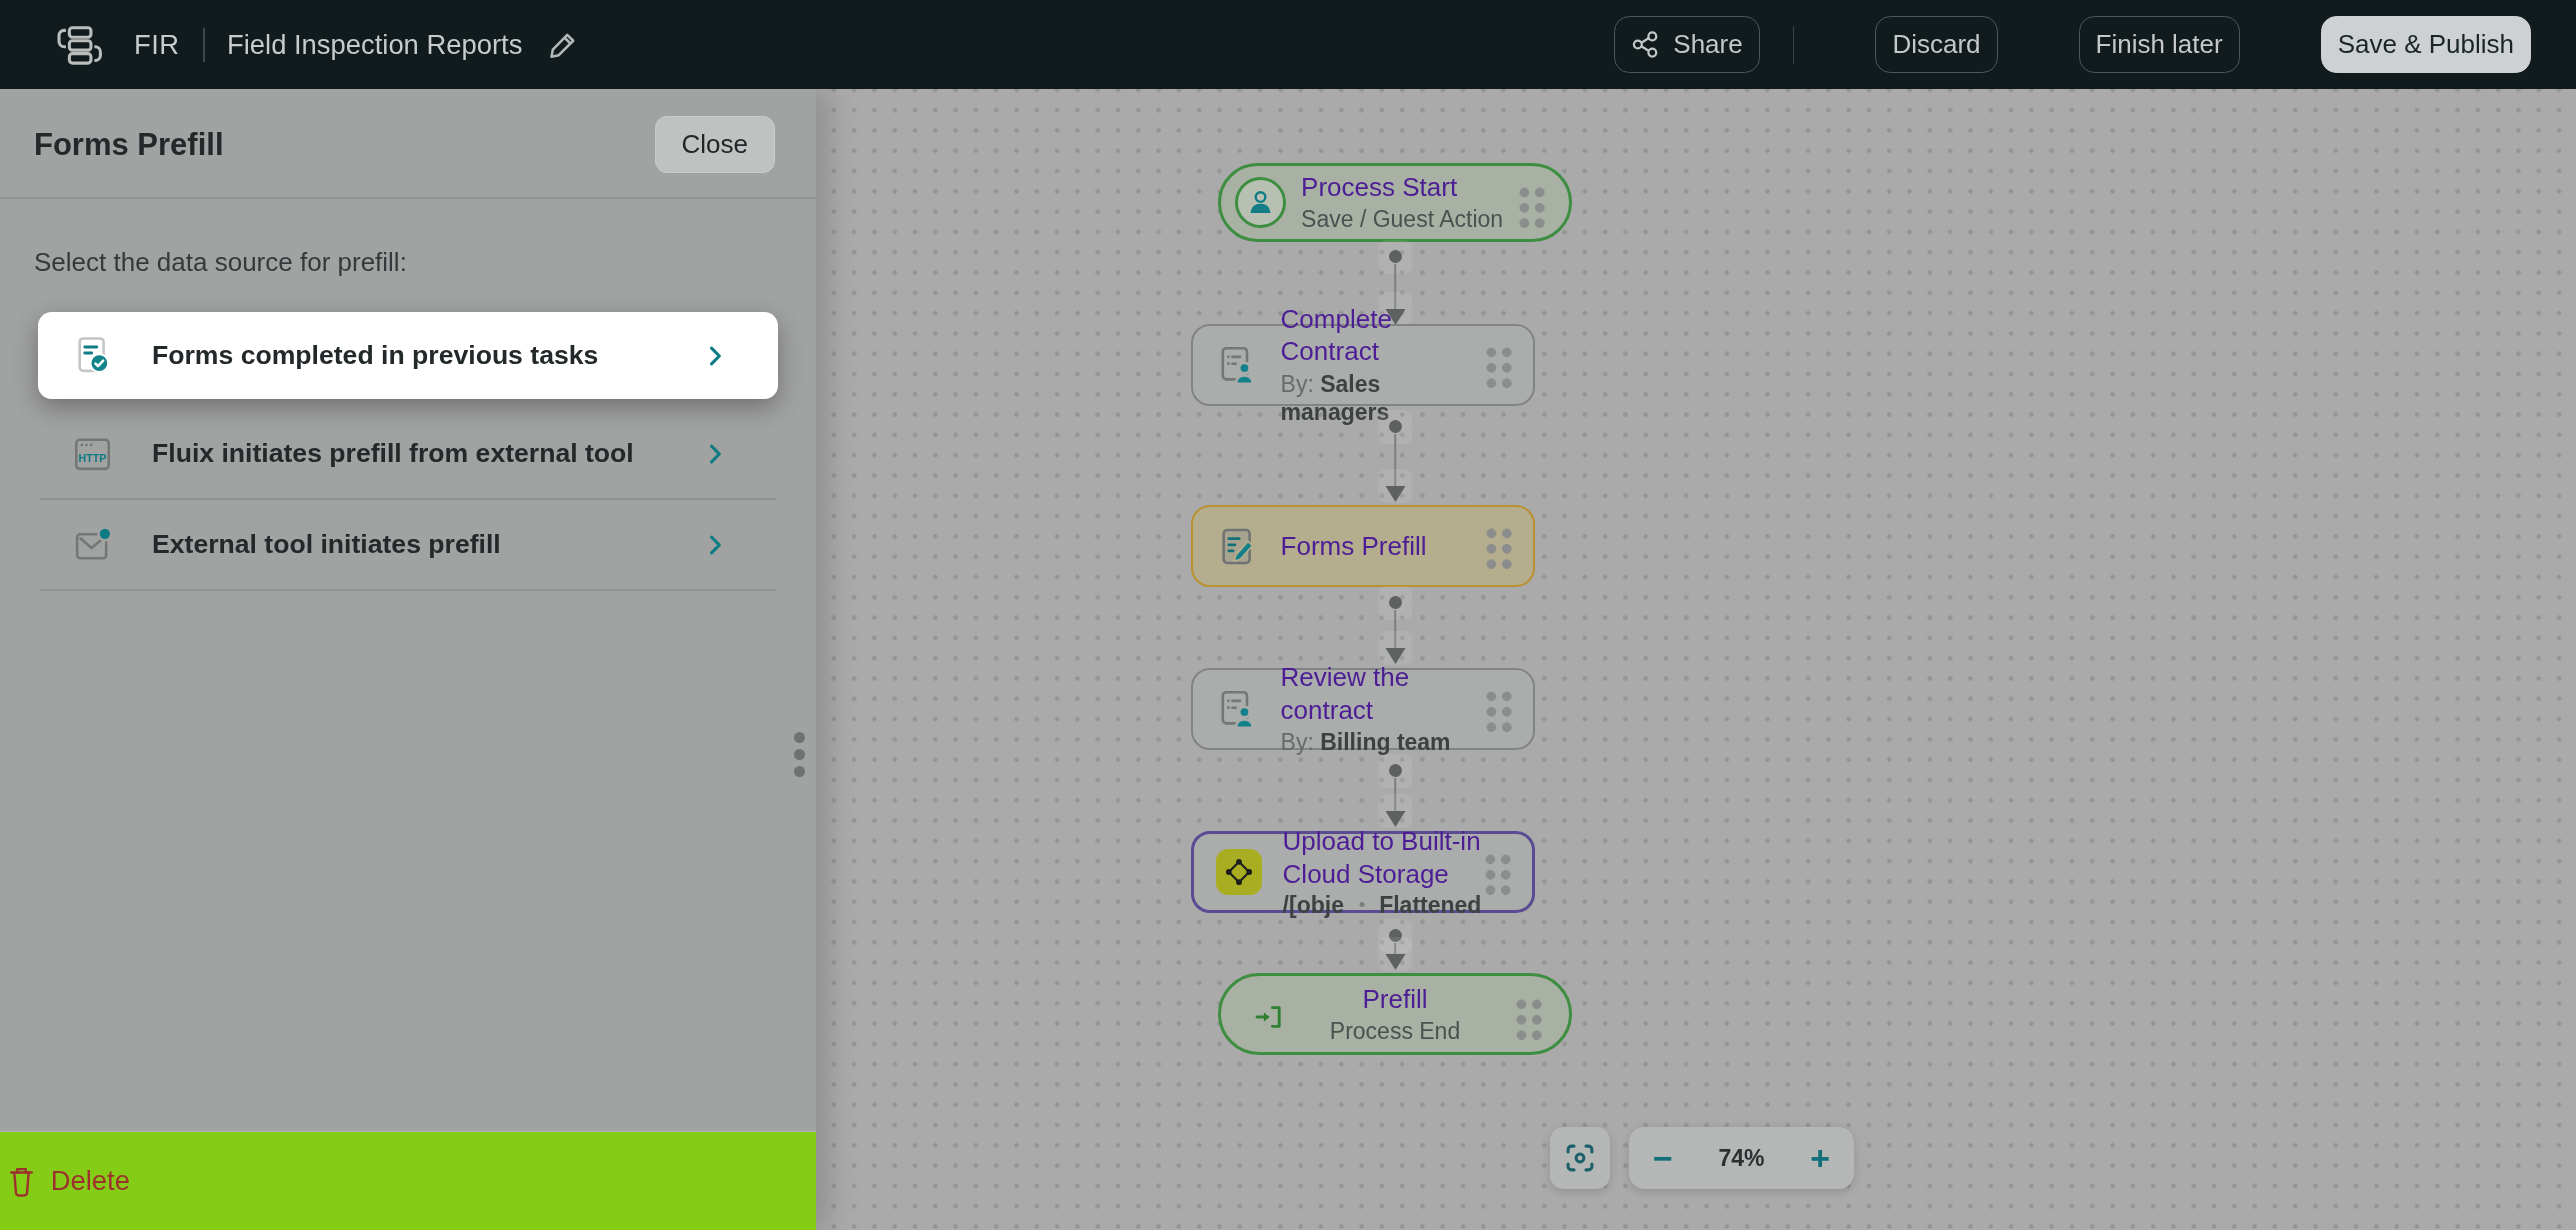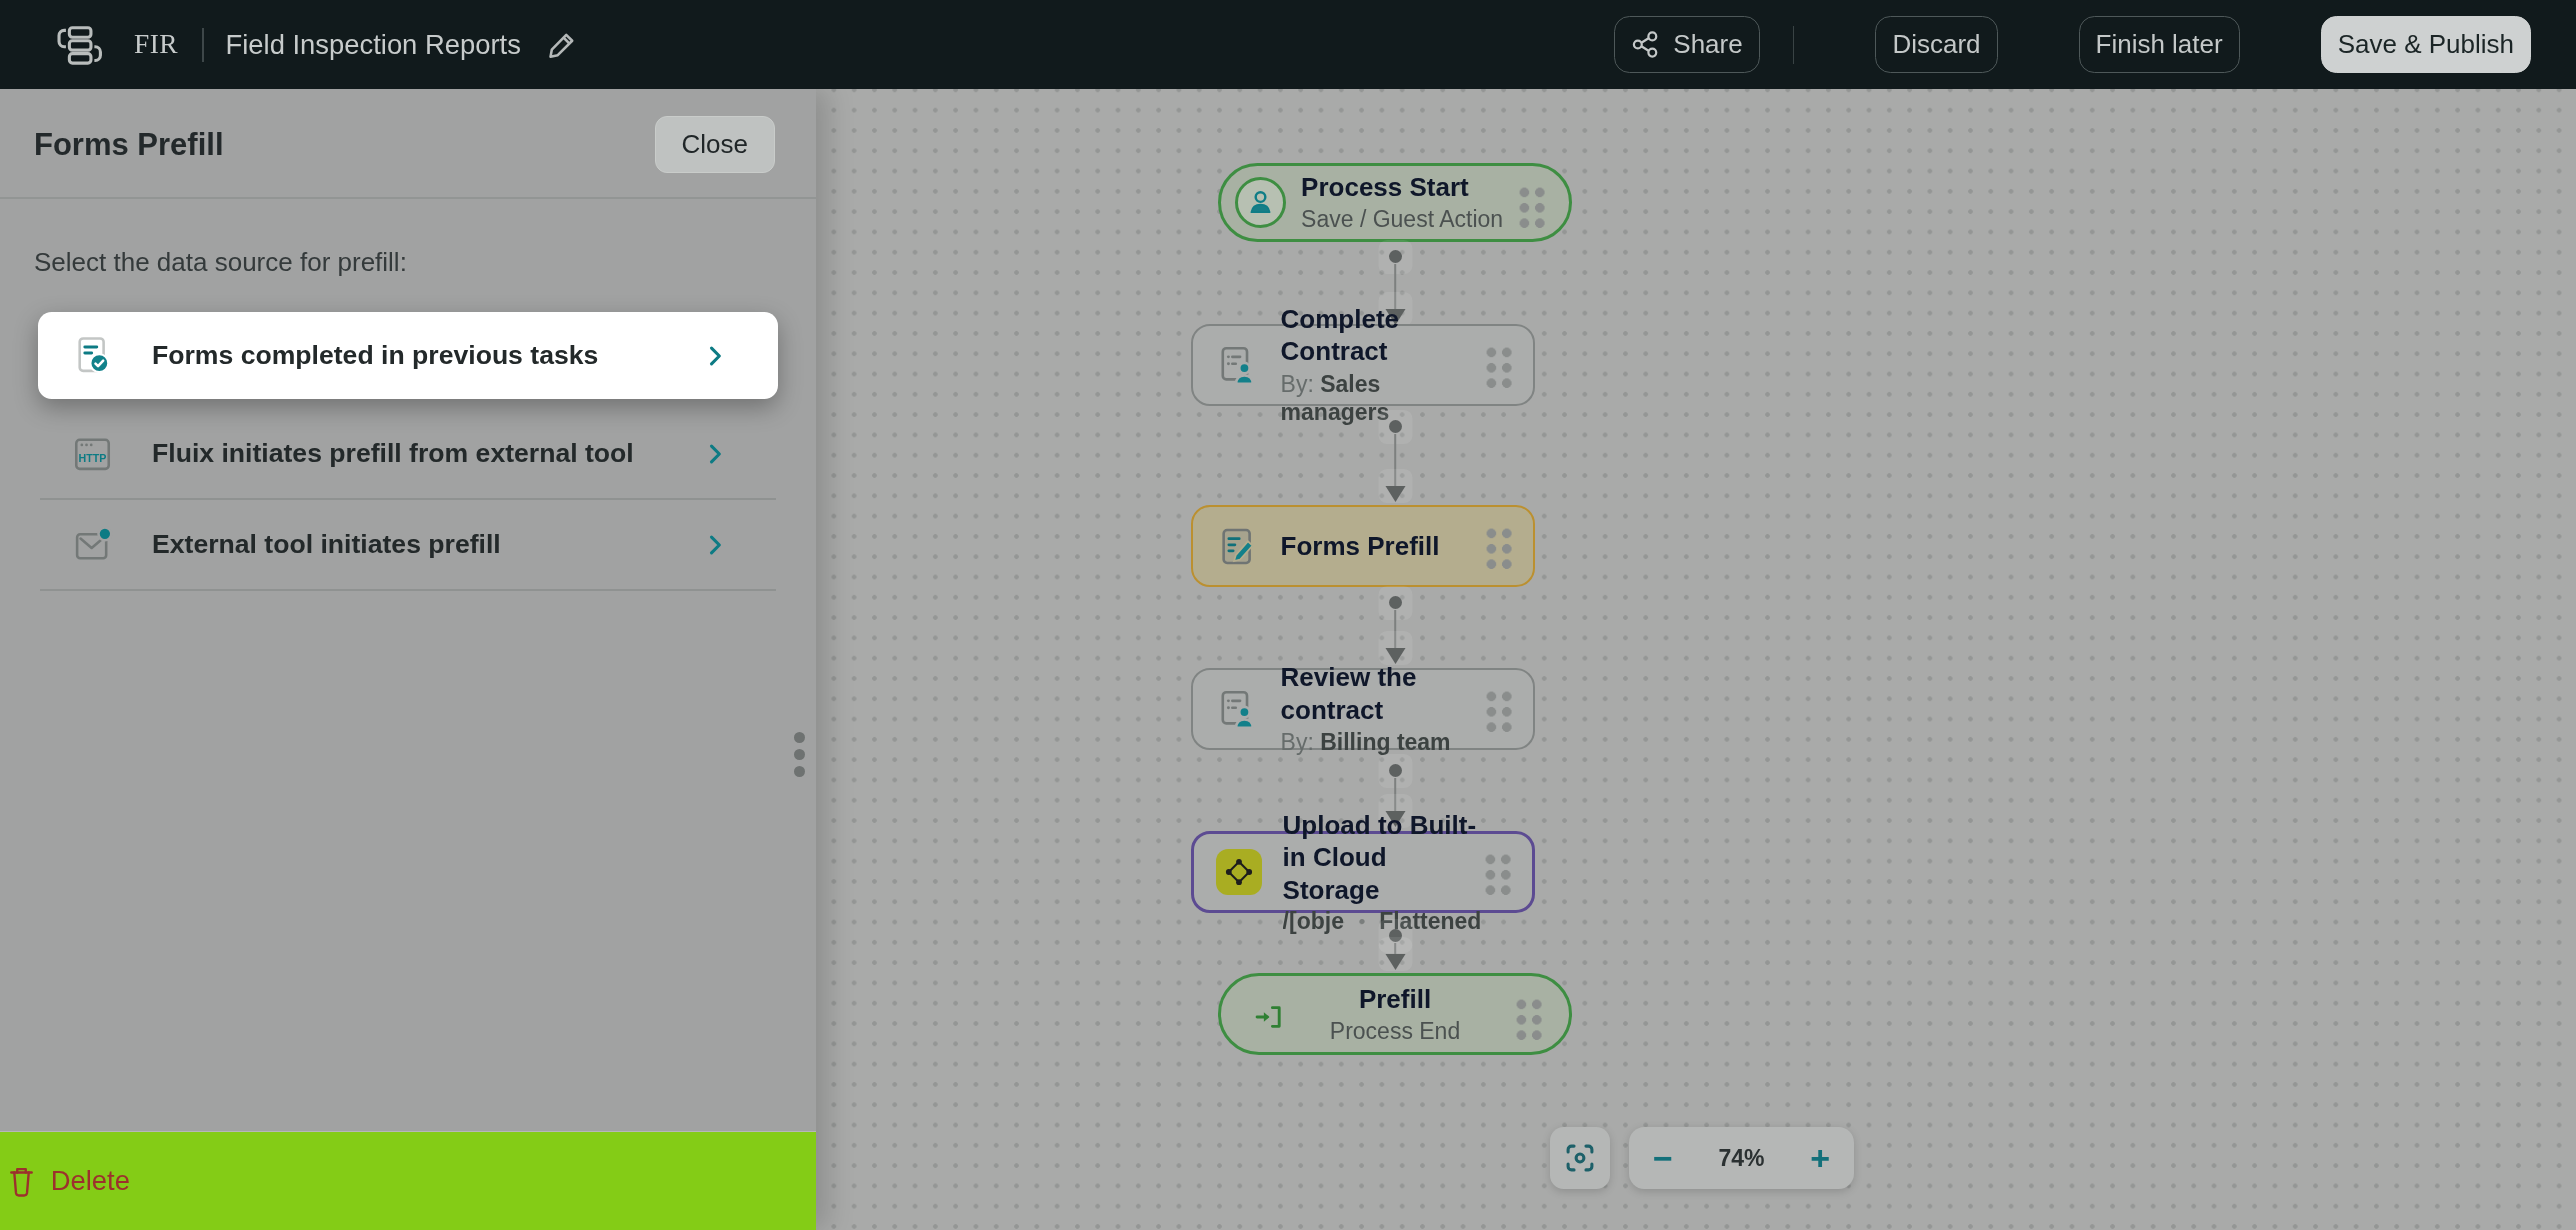--- a/index.html
+++ b/index.html
@@ -5,21 +5,21 @@
   html,body{margin:0;padding:0;background:#6f7170;}
   *{box-sizing:border-box;}
   #app{position:relative;width:2576px;height:1231px;overflow:hidden;
        font-family:"Liberation Sans","DejaVu Sans",sans-serif;background:#a9aaa9;}
 
   
   .topbar{position:absolute;left:0;top:0;width:2576px;height:89px;background:#111a1c;
           display:flex;align-items:center;justify-content:space-between;z-index:60;}
   .tb-left{display:flex;align-items:center;padding-left:53px;}
   .logo{width:50px;height:50px;display:block;}
-  .project-code{margin-left:31px;font-size:27.4px;color:#c7cbcb;font-weight:500;letter-spacing:0.4px;font-family:Liberation Serif, serif;}
+  .project-code{margin-left:31px;font-size:27.4px;color:#c7cbcb;font-weight:500;letter-spacing:0.4px;}
   .tb-sep{width:1.7px;height:34px;background:#3e4749;margin:0 22px 0 24px;}
   .tb-title{font-size:27.4px;color:#c7cbcb;font-weight:500;}
   .pencil{width:34px;height:34px;margin-left:24px;}
   .tb-right{display:flex;align-items:center;gap:33px;padding-right:45px;}
   .tb-btn{display:flex;align-items:center;gap:13.7px;height:57px;padding:0 16px;border-radius:15.4px;
           border:1.7px solid #4e5859;background:transparent;color:#c4c8c8;font-size:26px;
           font-family:inherit;cursor:pointer;margin-left:48px;}
   .tb-btn.primary{background:#ced1d1;border-color:#ced1d1;color:#1b2526;font-weight:500;}
   .tb-vsep{width:1.7px;height:38px;background:#394344;}
   .share-ic{width:29px;height:29px;}
@@ -49,21 +49,21 @@
   .delete-btn{display:flex;align-items:center;gap:13.7px;background:none;border:none;cursor:pointer;
               font-family:inherit;font-size:27.4px;color:#9c312d;font-weight:500;}
   .trash-ic{width:31px;height:34px;}
 
   
   .canvas{position:absolute;left:816px;top:89px;width:1760px;height:1141px;background-color:#a9aaa9;
           background-image:radial-gradient(circle,#949695 2px,rgba(0,0,0,0) 2.5px);
           background-size:20.3px 20.3px;background-position:7.7px 11px;}
 
   .node{position:absolute;display:flex;align-items:center;cursor:grab;}
-  .node-title{font-size:26px;font-weight:700;color:#0f172a;line-height:1.25;}
+  .node-title{font-size:26px;font-weight:400;color:#4c1d95;line-height:1.25;}
   .node-sub{font-size:23px;color:#4b5150;line-height:1.25;margin-top:1.7px;}
   .node-sub .by{color:#666c6b;}
   .node-sub .strong{color:#3c4241;font-weight:600;}
   .handle6{width:30px;height:45px;flex:0 0 30px;
            background-image:radial-gradient(circle,#8a8d8c 4.5px,rgba(0,0,0,0) 5px);
            background-size:15.4px 15.4px;background-position:1.7px 1.7px;cursor:grab;}
 
   .node-start,.node-end{left:402px;width:354px;border:3.4px solid #3e8e42;border-radius:43px;background:#a8b1a3;}
   .node-start{top:74px;height:79px;padding-left:13.7px;}
   .node-end{top:884px;height:82px;justify-content:center;}

